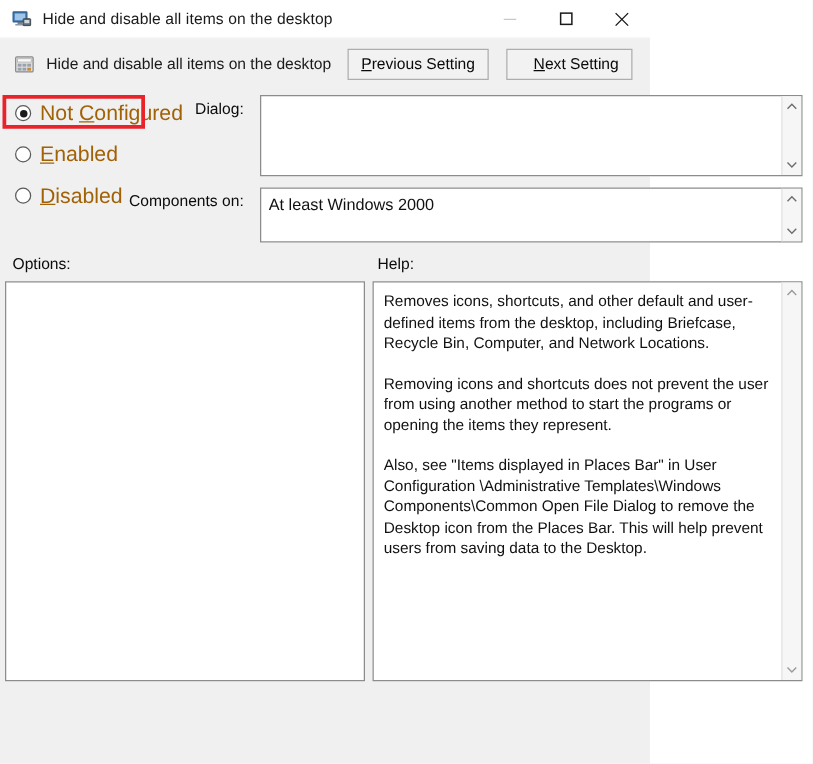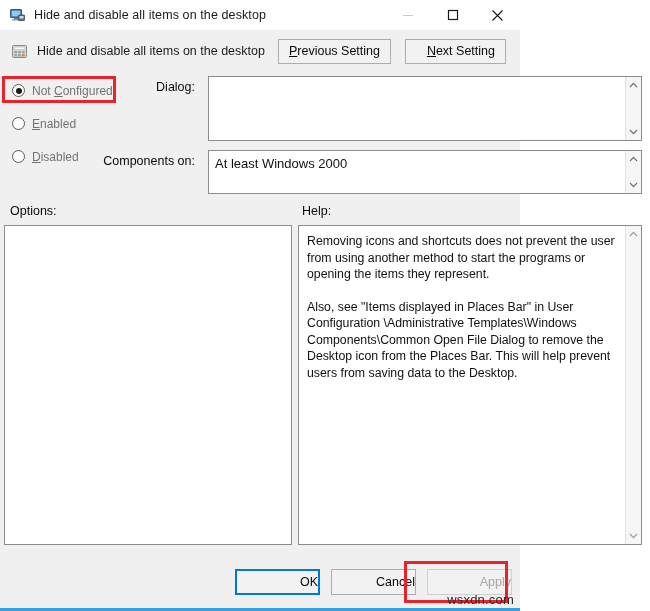--- a/index.html
+++ b/index.html
@@ -142,22 +142,22 @@
     left: 50%;
     top: 50%;
     width: 6px;
     height: 6px;
     margin-left: -3px;
     margin-top: -3px;
     border-radius: 50%;
     background: #1a1a1a;
   }
   .radio-label {
-    font-size: 12px;
-    color: #737373;
+    font-size: 17px;
+    color: #a16207;
     white-space: nowrap;
   }
   .radio-label u { text-decoration: underline; }
 
   .highlight-box {
     position: absolute;
     border: 3px solid #e8232a;
     box-sizing: border-box;
     pointer-events: none;
   }
@@ -423,42 +423,33 @@
     <span class="panel-label" id="label-help">Help:</span>
   </div>
 
   <div class="panels">
     <div class="panel" id="panel-options">
       <div class="textbox-content"></div>
     </div>
 
     <div class="panel" id="panel-help">
       <div class="help-text">
+        <p>Removes icons, shortcuts, and other default and user-defined items from the desktop, including Briefcase, Recycle Bin, Computer, and Network Locations.</p>
         <p>Removing icons and shortcuts does not prevent the user from using another method to start the programs or opening the items they represent.</p>
         <p>Also, see "Items displayed in Places Bar" in User Configuration \Administrative Templates\Windows Components\Common Open File Dialog to remove the Desktop icon from the Places Bar. This will help prevent users from saving data to the Desktop.</p>
       </div>
       <div class="scrollbar">
         <span class="sb-arrow">
           <svg width="9" height="6" viewBox="0 0 9 6">
               <path d="M1 5 L4.5 1.4 L8 5" stroke="#9a9a9a" stroke-width="1.1" fill="none"></path>
             </svg>
         </span>
         <span class="sb-arrow">
           <svg width="9" height="6" viewBox="0 0 9 6">
               <path d="M1 1 L4.5 4.6 L8 1" stroke="#9a9a9a" stroke-width="1.1" fill="none"></path>
             </svg>
         </span>
       </div>
     </div>
   </div>
 
-  <div class="footer">
-    <div class="footer-buttons">
-      <button class="btn dlg default">OK</button>
-      <button class="btn dlg">Cancel</button>
-      <button class="btn dlg disabled">Apply</button>
-    </div>
-    <div class="highlight-box" id="hl-ok"></div>
-    <span class="watermark">wsxdn.com</span>
-    <div class="bottom-edge"></div>
-  </div>
 
 </div>
 
 </body></html>

